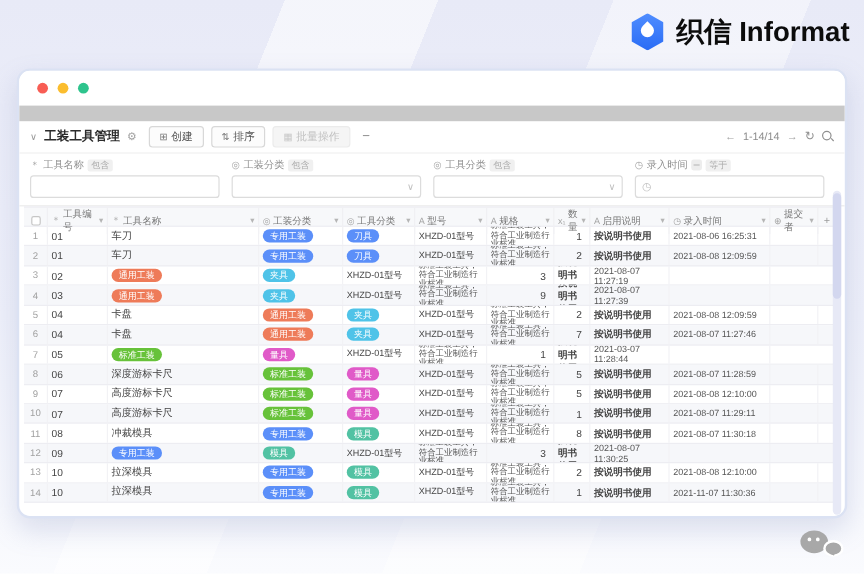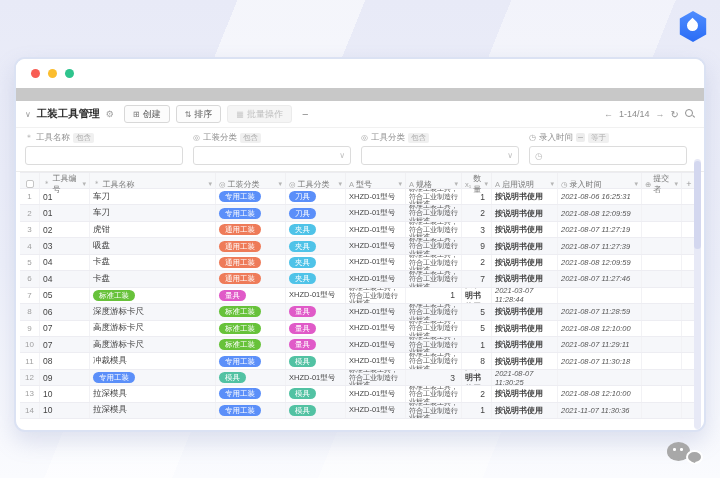--- a/index.html
+++ b/index.html
@@ -75,21 +75,21 @@
   .hadd { justify-content:center; color:#9a9a9a; font-size:9px; border-right:none; }
   .cell { height:100%; display:flex; align-items:center; padding:0 3px; font-size:8.5px; color:#444;
     border-right:1px solid #f2f2f5; overflow:hidden; }
   .brow.even { background:#f6f7fa; }
   .c-index { justify-content:center; color:#a0a0a0; font-size:8px; }
   .c-add { border-right:none; }
   .badge { display:inline-block; padding:1px 6px; border-radius:8px; color:#fff; font-size:7.5px; line-height:9px; white-space:nowrap; }
   .c-qty { justify-content:flex-end; padding-right:6px; }
   .c-spec { font-size:7px; line-height:7.5px; color:#555; }
   .c-model { font-size:7.5px; }
-  .c-time { font-size:7.5px; color:#555;font-style:italic; }
+  .c-time { font-size:7.5px; color:#555; }
   .c-note { font-size:8px;font-weight:bold; }
   .scrollbar { position:absolute; right:3px; top:100px; width:7px; height:270px;
     background:#e7e9f6; border-radius:4px; }
   .scrollbar::after { content:""; position:absolute; left:0; top:2px; width:7px; height:88px;
     background:#d3d7ef; border-radius:4px; }
   
   .watermark { position:absolute; right:16px; bottom:9px; display:flex; align-items:center; gap:11px;
     color:#b9bcc3; font-size:20px; letter-spacing:1px; }
   .wx { position:relative; width:37px; height:27px; }
   .wx-big { position:absolute; left:0; top:0; width:23px; height:19px; background:#a8a8a8; border-radius:50%; }
@@ -104,20 +104,21 @@
 </style>
 </head>
 <body>
 
 <div class="bg-deco"></div>
 
 <div class="logo">
   <div class="logo-icon">
     <div class="logo-drop"></div>
   </div>
+  <div class="logo-text">织信 Informat</div>
 </div>
 
 <div class="window">
   <div class="titlebar">
     <span class="dot dot-red"></span>
     <span class="dot dot-yellow"></span>
     <span class="dot dot-green"></span>
   </div>
   <div class="chrome-strip"></div>
 
@@ -280,39 +281,37 @@
           <div class="cell c-spec">标准工装工具，符合工业制造行业标准</div>
           <div class="cell c-qty">2</div>
           <div class="cell c-note">按说明书使用</div>
           <div class="cell c-time">2021-08-08 12:09:59</div>
           <div class="cell c-submitter"></div>
           <div class="cell c-add"></div>
         </div>
         <div class="trow brow">
           <div class="cell c-index">3</div>
           <div class="cell c-code">02</div>
-          <div class="cell c-name">虎钳</div>
           <div class="cell c-cat">
             <span class="badge" style="background: rgb(238, 123, 89);">通用工装</span>
           </div>
           <div class="cell c-tool">
             <span class="badge" style="background: rgb(79, 195, 232);">夹具</span>
           </div>
           <div class="cell c-model">XHZD-01型号</div>
           <div class="cell c-spec">标准工装工具，符合工业制造行业标准</div>
           <div class="cell c-qty">3</div>
           <div class="cell c-note">按说明书使用</div>
           <div class="cell c-time">2021-08-07 11:27:19</div>
           <div class="cell c-submitter"></div>
           <div class="cell c-add"></div>
         </div>
         <div class="trow brow even">
           <div class="cell c-index">4</div>
           <div class="cell c-code">03</div>
-          <div class="cell c-name">吸盘</div>
           <div class="cell c-cat">
             <span class="badge" style="background: rgb(238, 123, 89);">通用工装</span>
           </div>
           <div class="cell c-tool">
             <span class="badge" style="background: rgb(79, 195, 232);">夹具</span>
           </div>
           <div class="cell c-model">XHZD-01型号</div>
           <div class="cell c-spec">标准工装工具，符合工业制造行业标准</div>
           <div class="cell c-qty">9</div>
           <div class="cell c-note">按说明书使用</div>

